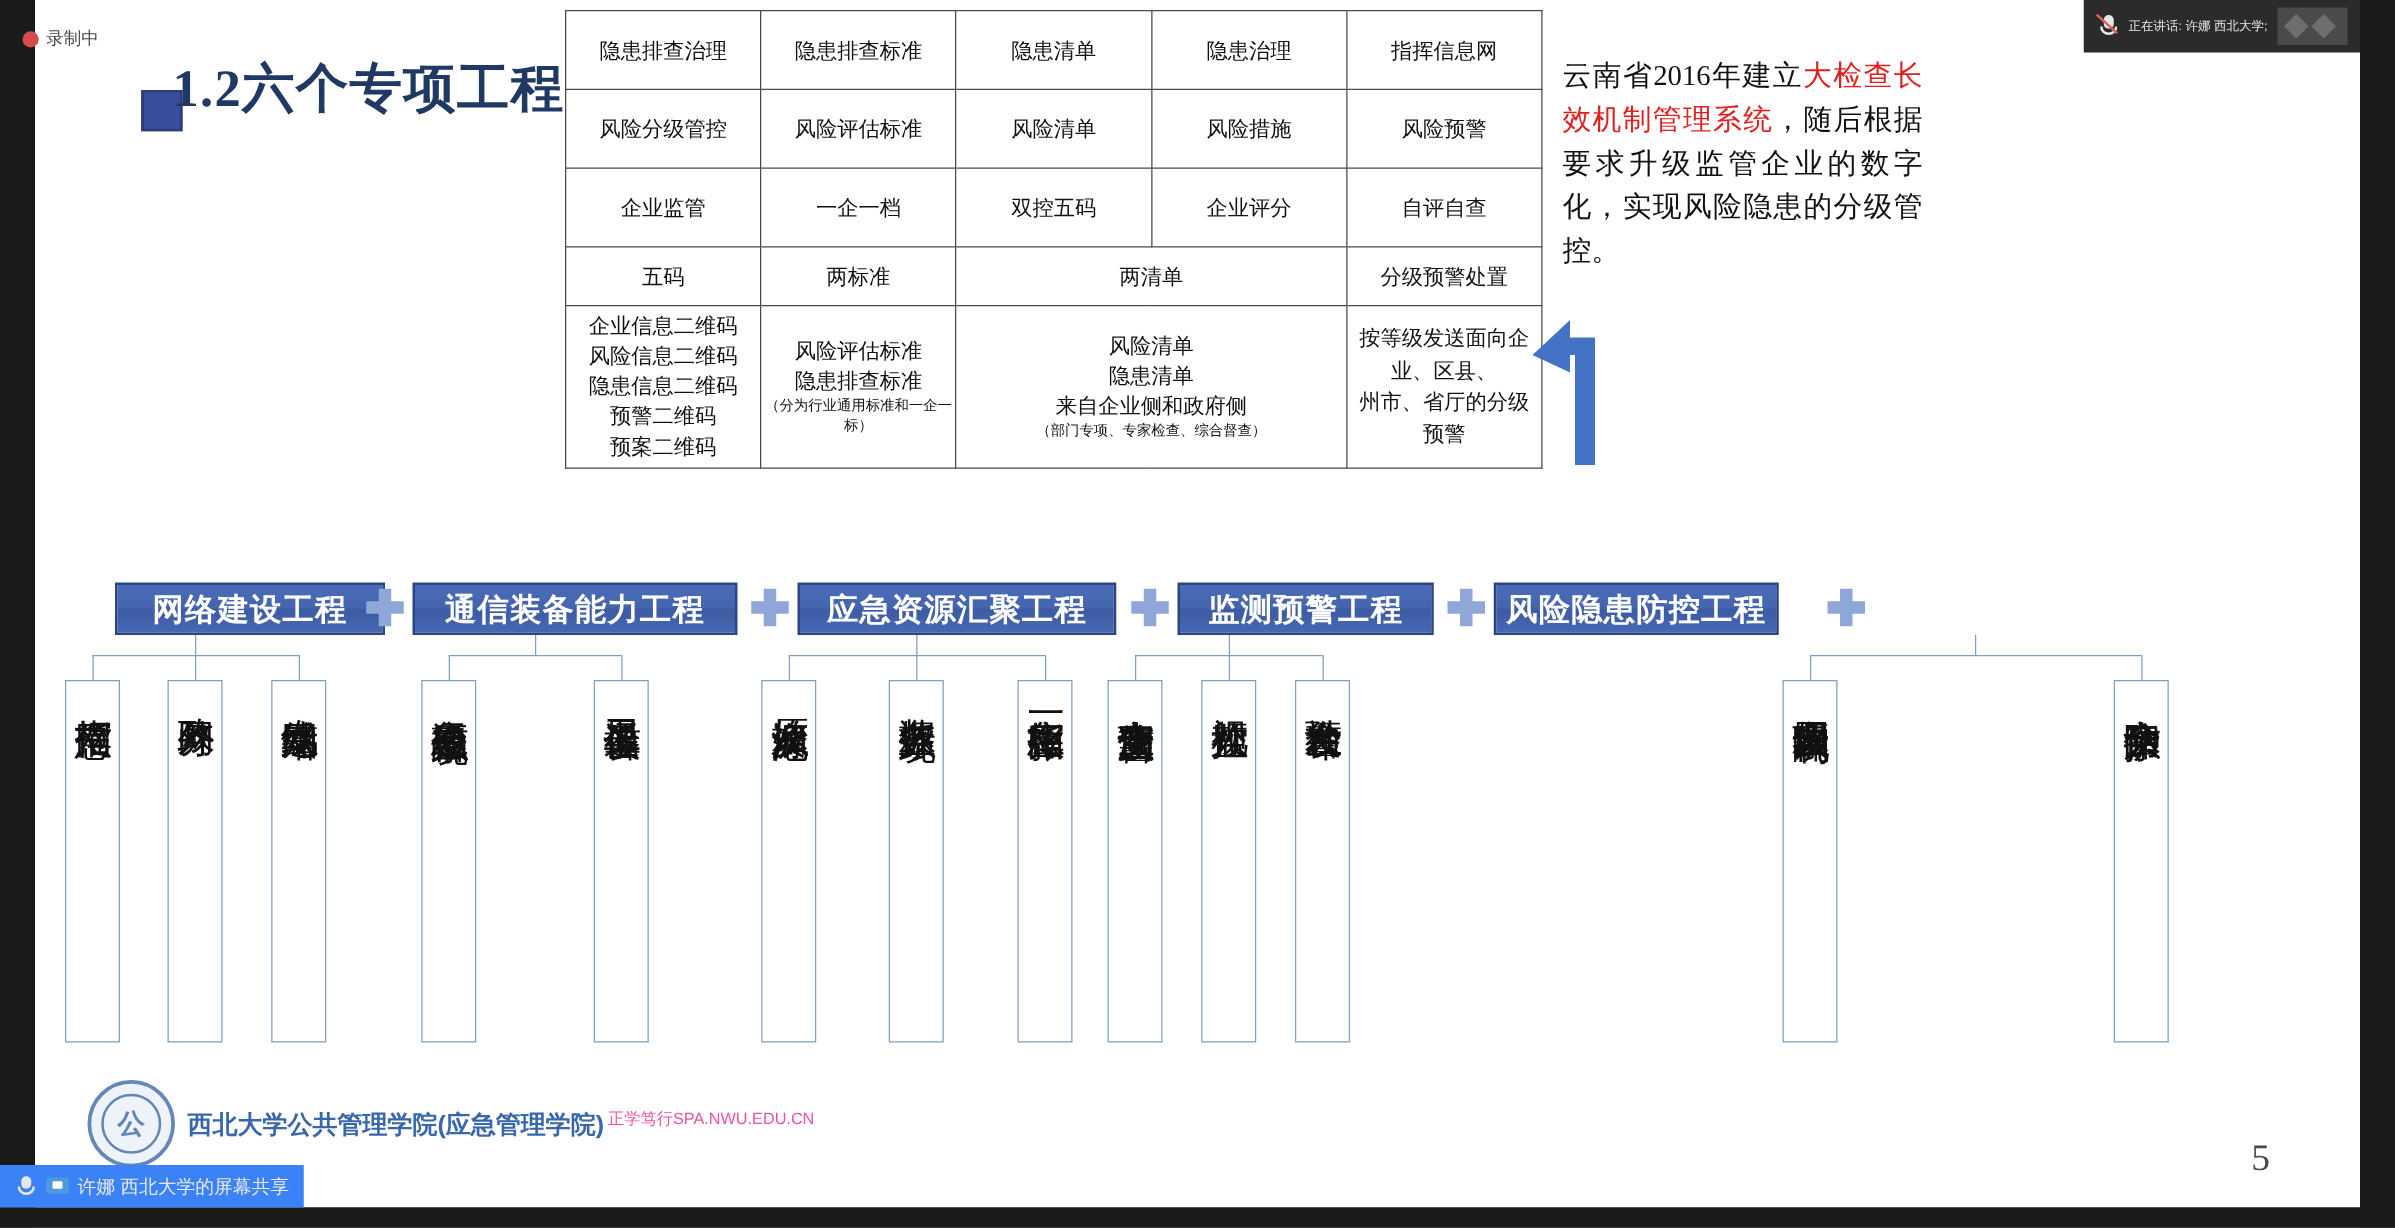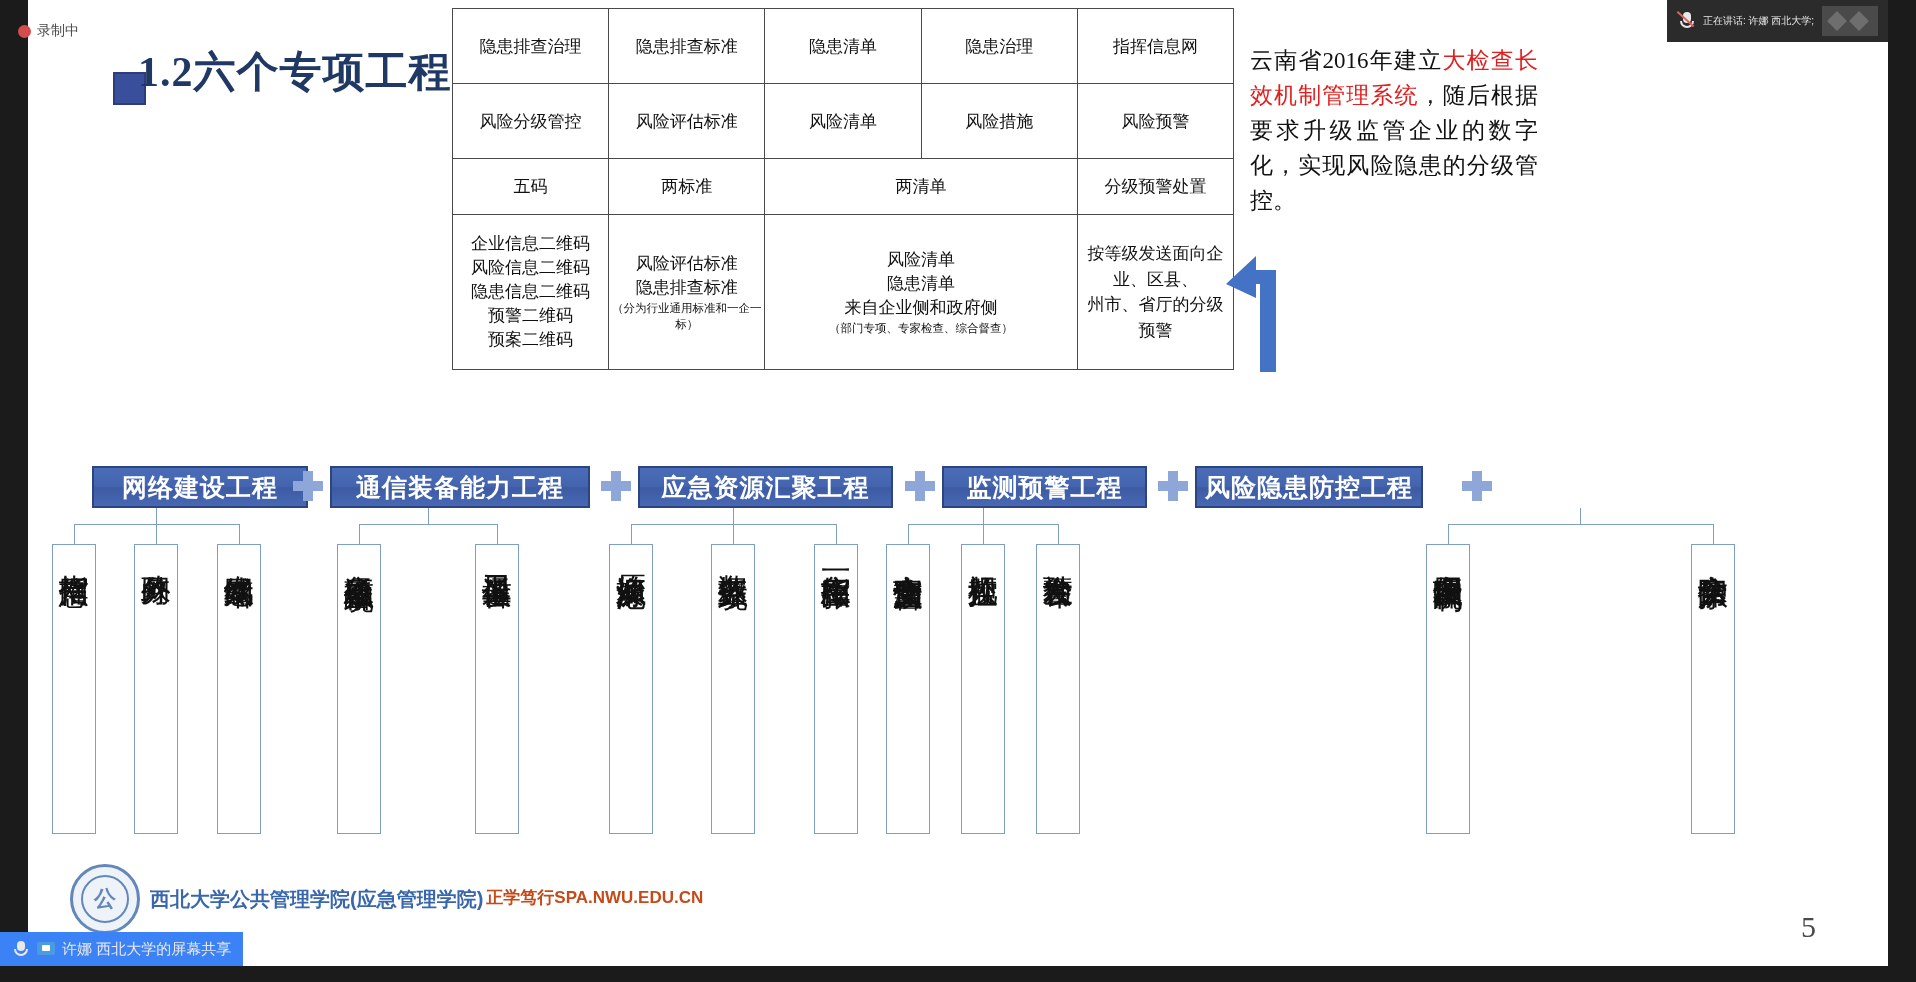--- a/index.html
+++ b/index.html
@@ -129,21 +129,21 @@
     display:flex; align-items:center; justify-content:center; position:relative;
     opacity: .85;
   }
   #logo-circle .inner {
     width: 48px; height: 48px; border-radius: 50%;
     border: 2px solid #3f6aa8; display:flex; align-items:center; justify-content:center;
     font-size: 22px; color:#3f6aa8; font-weight:700;
   }
   #footer .ftext { display:flex; flex-direction:row; gap: 3px; }
   #footer .f1 { font-size: 20px; font-weight: 700; color: #2f5fa8; }
-  #footer .f2 { font-size: 17px; font-weight: 700; color: #c2410c; }
+  #footer .f2 { font-size: 13px; font-weight: 400; color: #ec4899; }
 
   
   #pageno {
     position: absolute; right: 72px; bottom: 22px;
     font-family: "Liberation Serif","DejaVu Serif",serif;
     font-size: 30px; color: #4a4a4a;
   }
 
   
   #speaker {
@@ -201,20 +201,27 @@
         <td>隐患清单</td>
         <td>隐患治理</td>
         <td>指挥信息网</td>
       </tr>
       <tr class="r2">
         <td>风险分级管控</td>
         <td>风险评估标准</td>
         <td>风险清单</td>
         <td>风险措施</td>
         <td>风险预警</td>
+      </tr>
+      <tr class="r3">
+        <td>企业监管</td>
+        <td>一企一档</td>
+        <td>双控五码</td>
+        <td>企业评分</td>
+        <td>自评自查</td>
       </tr>
       <tr class="r4">
         <td>五码</td>
         <td>两标准</td>
         <td colspan="2">两清单</td>
         <td>分级预警处置</td>
       </tr>
       <tr class="r5">
         <td class="detail">
           <span class="ml">企业信息二维码<br>风险信息二维码<br>隐患信息二维码<br>预警二维码<br>预案二维码</span>

